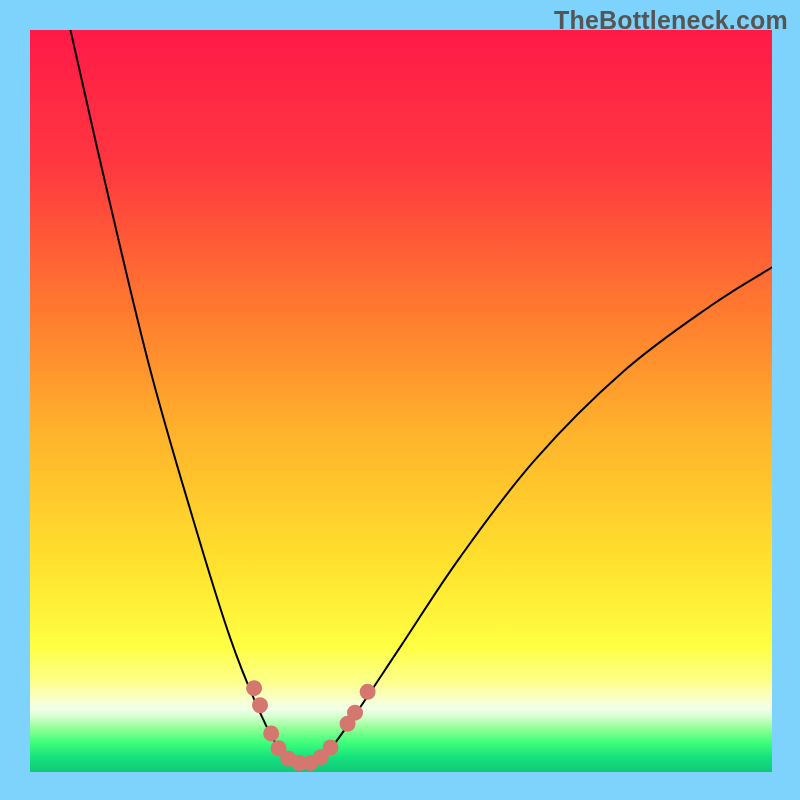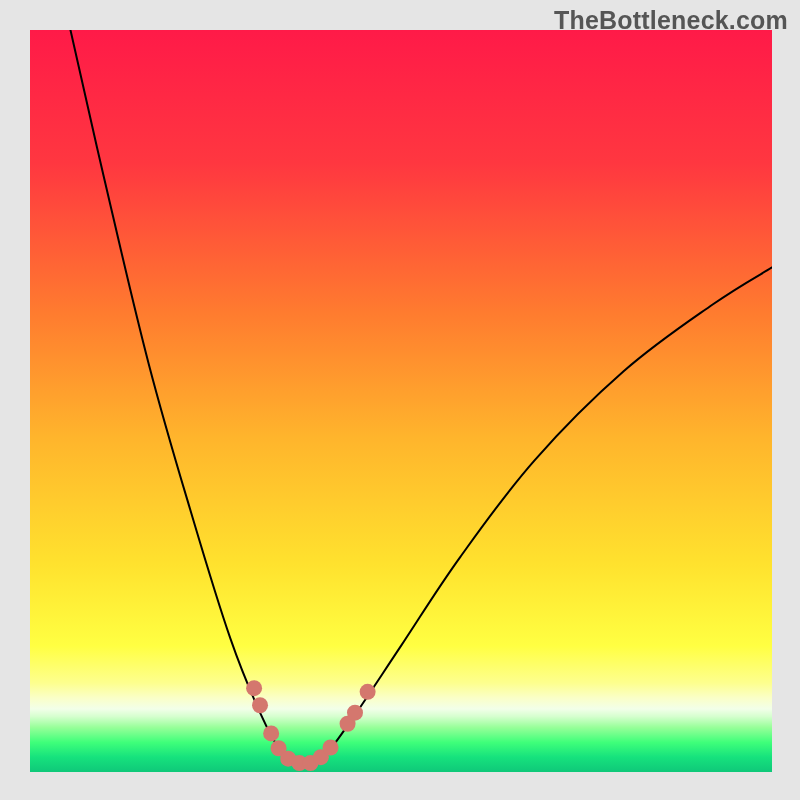--- a/index.html
+++ b/index.html
@@ -9,21 +9,21 @@
     height: 800px;
     background: #000;
     overflow: hidden;
   }
   .frame {
     position: absolute;
     top: 0;
     left: 0;
     width: 800px;
     height: 800px;
-    background: #e5e5e5;
+    background: #7dd3fc;
   }
   .watermark {
     position: absolute;
     top: 6px;
     right: 12px;
     font-family: Arial, Helvetica, sans-serif;
     font-size: 25px;
     font-weight: 600;
     color: #555555;
     letter-spacing: 0.2px;

